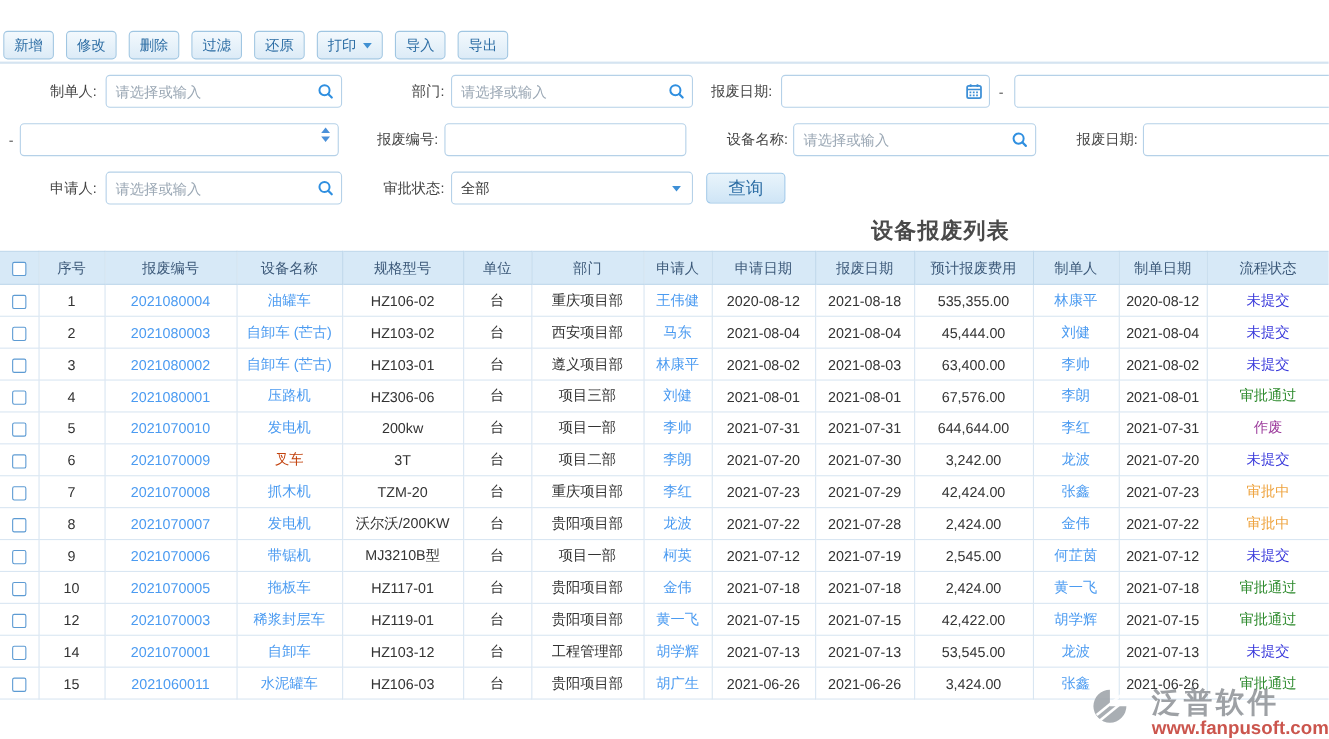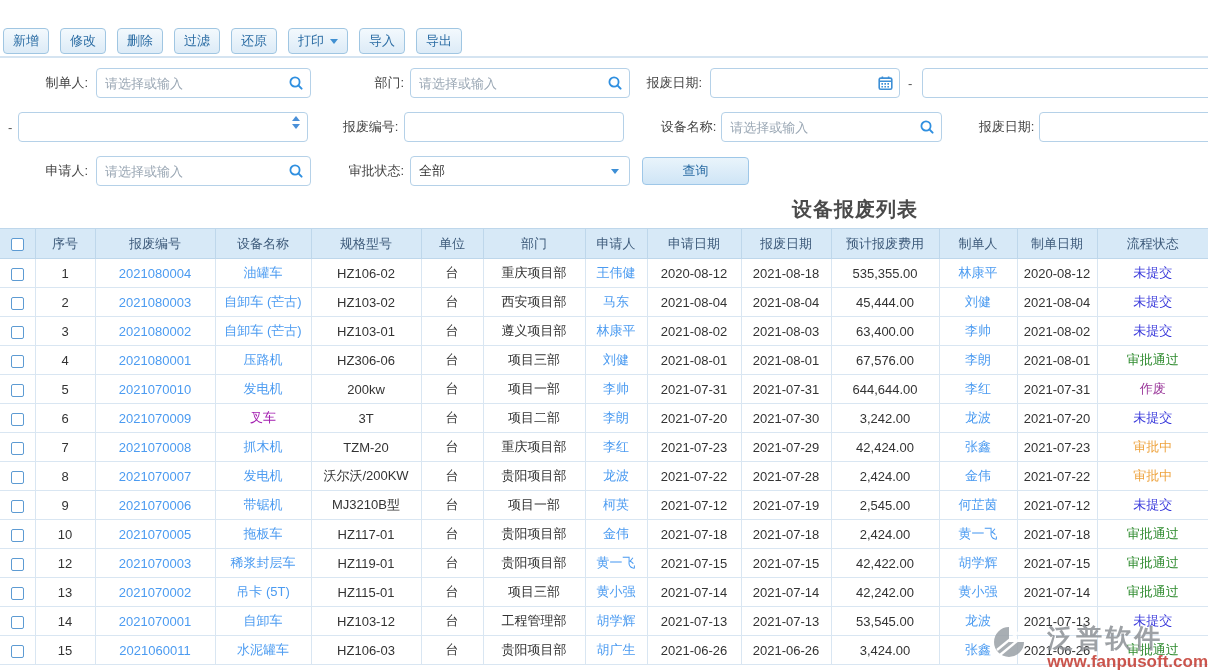--- a/index.html
+++ b/index.html
@@ -26,22 +26,22 @@
   .w215 { width:215px; } .w220 { width:220px; } .w190 { width:190px; margin-left:8px; } .w290 { width:290px; }
   .w221 { width:221px; margin-left:5px; }
   .grow { flex:1 1 auto; min-width:0; margin-left:10px; }
   .ficon { position:absolute; right:7px; top:50%; transform:translateY(-50%); display:flex; pointer-events:auto; cursor:pointer; }
   .dash { color:#555; margin-left:8px; flex:none; }
   .spin { position:absolute; right:8px; top:4px; display:flex; flex-direction:column; gap:3px; cursor:pointer; }
   .spin i { width:0; height:0; border-left:4px solid transparent; border-right:4px solid transparent; display:block; }
   .spin .up { border-bottom:5px solid #4a90d9; } .spin .dn { border-top:5px solid #4a90d9; }
   .select { position:relative; width:220px; height:30px; margin-left:6px; border:1px solid #b5d1e8; border-radius:4px;
     display:flex; align-items:center; padding:0 8px; cursor:pointer; background:#fff; }
-  .qbtn { margin-left:12px; width:107px; height:28px; background:linear-gradient(#e9f4fb,#cfe5f6); border:1px solid #9ec7e8;
-    border-radius:4px; color:#2c6da4; font-size:13px; cursor:pointer; font-family:Liberation Serif, serif; }
+  .qbtn { margin-left:12px; width:72px; height:28px; background:linear-gradient(#e9f4fb,#cfe5f6); border:1px solid #9ec7e8;
+    border-radius:4px; color:#2c6da4; font-size:16px; cursor:pointer; font-family:Liberation Serif, serif; }
 
   
   .list-title { position:relative; height:36px; margin-top:6px; }
   .list-title span { position:absolute; left:855px; top:4px; transform:translateX(-50%);
     font-size:20px; font-weight:bold; color:#4a4a4a; letter-spacing:1px; white-space:nowrap; }
 
   
   table { width:1208px; border-collapse:collapse; table-layout:fixed; }
   th, td { border:1px solid #d9e6f2; text-align:center; overflow:hidden; white-space:nowrap; }
   th { height:30px; background:#d7e9f7; color:#3d5a7a; font-weight:normal; font-size:13px; border-color:#bed7eb; }
@@ -280,21 +280,21 @@
         <td>2021-07-31</td>
         <td>644,644.00</td>
         <td class="t-link" style="color: rgb(75, 155, 241);">李红</td>
         <td>2021-07-31</td>
         <td style="color: rgb(155, 58, 155);">作废</td>
       </tr>
       <tr>
         <td><span class="cb"></span></td>
         <td>6</td>
         <td class="t-link" style="color: rgb(75, 155, 241);">2021070009</td>
-        <td class="t-link" style="color: #a21caf;">叉车</td>
+        <td class="t-link" style="color: #c2410c;">叉车</td>
         <td>3T</td>
         <td>台</td>
         <td>项目二部</td>
         <td class="t-link" style="color: rgb(75, 155, 241);">李朗</td>
         <td>2021-07-20</td>
         <td>2021-07-30</td>
         <td>3,242.00</td>
         <td class="t-link" style="color: rgb(75, 155, 241);">龙波</td>
         <td>2021-07-20</td>
         <td style="color: rgb(57, 57, 219);">未提交</td>
@@ -370,36 +370,20 @@
         <td class="t-link" style="color: rgb(75, 155, 241);">稀浆封层车</td>
         <td>HZ119-01</td>
         <td>台</td>
         <td>贵阳项目部</td>
         <td class="t-link" style="color: rgb(75, 155, 241);">黄一飞</td>
         <td>2021-07-15</td>
         <td>2021-07-15</td>
         <td>42,422.00</td>
         <td class="t-link" style="color: rgb(75, 155, 241);">胡学辉</td>
         <td>2021-07-15</td>
-        <td style="color: rgb(46, 139, 46);">审批通过</td>
-      </tr>
-      <tr>
-        <td><span class="cb"></span></td>
-        <td>13</td>
-        <td class="t-link" style="color: rgb(75, 155, 241);">2021070002</td>
-        <td class="t-link" style="color: rgb(75, 155, 241);">吊卡 (5T)</td>
-        <td>HZ115-01</td>
-        <td>台</td>
-        <td>项目三部</td>
-        <td class="t-link" style="color: rgb(75, 155, 241);">黄小强</td>
-        <td>2021-07-14</td>
-        <td>2021-07-14</td>
-        <td>42,242.00</td>
-        <td class="t-link" style="color: rgb(75, 155, 241);">黄小强</td>
-        <td>2021-07-14</td>
         <td style="color: rgb(46, 139, 46);">审批通过</td>
       </tr>
       <tr>
         <td><span class="cb"></span></td>
         <td>14</td>
         <td class="t-link" style="color: rgb(75, 155, 241);">2021070001</td>
         <td class="t-link" style="color: rgb(75, 155, 241);">自卸车</td>
         <td>HZ103-12</td>
         <td>台</td>
         <td>工程管理部</td>

